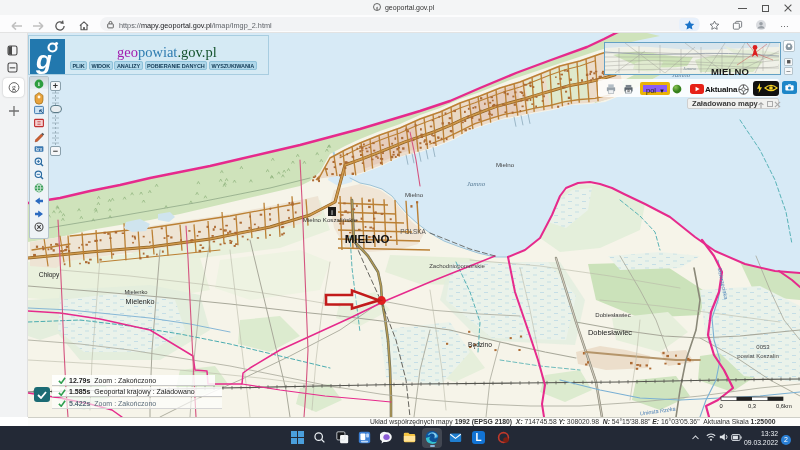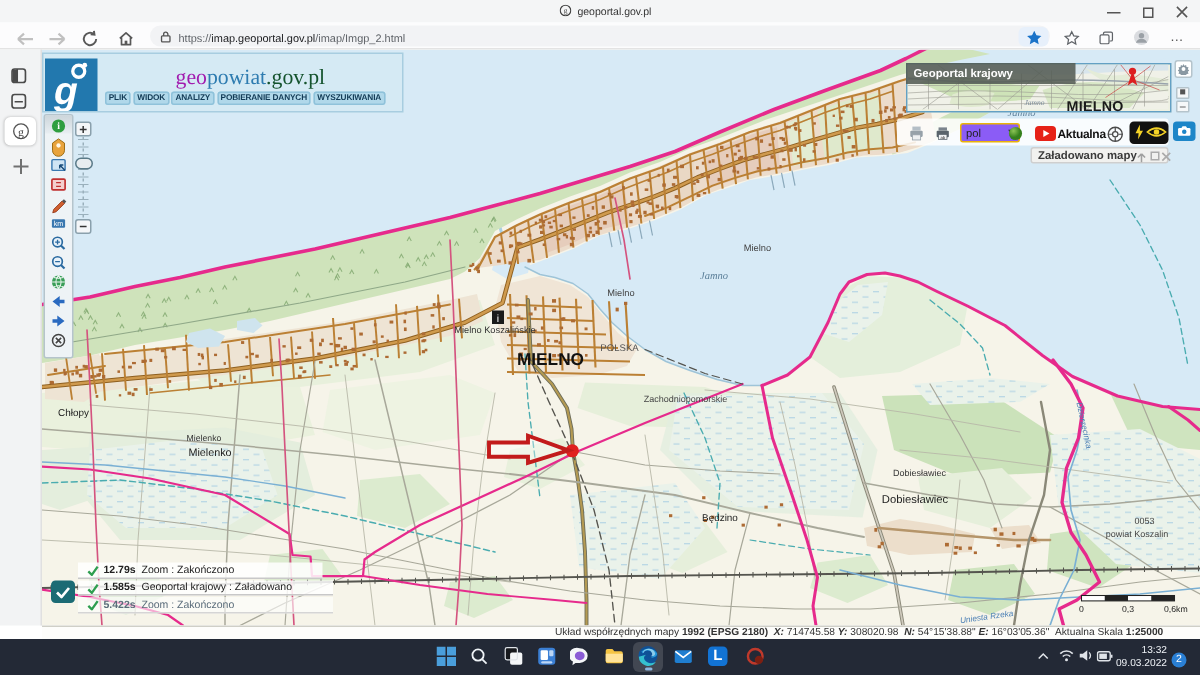--- a/index.html
+++ b/index.html
@@ -741,21 +741,21 @@
 <svg class="abs" style="left:78px;top:20px" width="12" height="12" viewBox="0 0 16 16">
       <path d="M2.5,7.5 L8,2.5 L13.5,7.5 M4,6.6 V13 H12 V6.6" stroke="#585858" stroke-width="1.5" fill="none" stroke-linejoin="round"></path>
       <rect x="6.8" y="9.5" width="2.4" height="3.5" fill="#585858"></rect>
     </svg>
 
 <div class="abs" style="left:100px;top:16.5px;width:600px;height:14.5px;background:#f2f3f5;border-radius:8px"></div>
 <svg class="abs" style="left:106px;top:20px" width="9" height="9" viewBox="0 0 16 16">
       <rect x="3" y="7" width="10" height="7" rx="1" fill="none" stroke="#555" stroke-width="1.6"></rect>
       <path d="M5.5,7 V5 a2.5,2.5 0 0 1 5,0 V7" fill="none" stroke="#555" stroke-width="1.6"></path>
     </svg>
-<div class="abs" style="left:119px;top:20.5px;font-size:7.3px;color:#5f6368">https://<b style="color:#202124;font-weight:normal">imap.geoportal.gov.pl</b>/imap/Imgp_2.html</div>
+<div class="abs" style="left:119px;top:20.5px;font-size:7.3px;color:#5f6368">https://<b style="color:#202124;font-weight:normal">mapy.geoportal.gov.pl</b>/imap/Imgp_2.html</div>
 <div class="abs" style="left:679px;top:17.5px;width:20px;height:13px;background:#e7f0fb;border-radius:4px"></div>
 <svg class="abs" style="left:684px;top:20px" width="11" height="10" viewBox="0 0 24 22">
       <path d="M12,1 l3.2,6.8 7.3,0.9 -5.4,5 1.4,7.2 L12,17.4 5.5,20.9 6.9,13.7 1.5,8.7 8.8,7.8 Z" fill="#1a73c9"></path>
     </svg>
 <svg class="abs" style="left:709px;top:19.5px" width="11" height="11" viewBox="0 0 24 24">
       <path d="M12,2.5 l2.9,6 6.6,0.8 -4.9,4.5 1.3,6.5 -5.9,-3.2 -5.9,3.2 1.3,-6.5 -4.9,-4.5 6.6,-0.8 Z" fill="none" stroke="#5f6368" stroke-width="1.8"></path>
     </svg>
 <svg class="abs" style="left:732px;top:19.5px" width="11" height="11" viewBox="0 0 24 24">
       <rect x="3" y="7" width="13" height="13" rx="2" fill="none" stroke="#5f6368" stroke-width="1.8"></rect>
       <path d="M8,7 V5 a2,2 0 0 1 2,-2 h9 a2,2 0 0 1 2,2 v9 a2,2 0 0 1 -2,2 h-2" fill="none" stroke="#5f6368" stroke-width="1.8"></path>
@@ -881,21 +881,20 @@
   </g>
   <path d="M0,9 Q40,13 80,11 T174,13" stroke="#98a2ac" stroke-width="0.9" fill="none"></path>
   <g stroke="#cc5050" stroke-width="0.5" fill="none">
           <path d="M150,10 L132,22 M150,10 L168,17 M150,10 L142,0 M150,10 L162,1"></path>
         </g>
   <path d="M150,4 l3.2,10 -3.2,-2.2 -3.2,2.2 Z" fill="#dd1f1f"></path>
   <circle cx="150" cy="4.5" r="2.4" fill="#dd1f1f"></circle>
   <text x="78" y="27" font-size="5" fill="#7a8a98" font-style="italic" font-family="Liberation Serif">Jamno</text>
  </svg>
 </div>
-<div class="abs" style="left:604px;top:42px;width:113px;height:14px;background:rgba(84,92,84,0.88);color:#fff;font-size:7.6px;font-weight:bold;line-height:14px;padding-left:5px">Geoportal krajowy</div>
 <div class="abs" style="left:711px;top:66px;font-size:9.5px;font-weight:bold;color:#1a1a1a;letter-spacing:0.2px">MIELNO</div>
 
 <div class="abs" style="left:783px;top:40px;width:12px;height:12px;background:#fff;border:1px solid #b5c4cc;border-radius:2px"></div>
 <svg class="abs" style="left:785px;top:42px" width="8" height="8" viewBox="0 0 16 16">
       <path d="M8,1 l1,2.5 2.5,-1 0.5,2.7 2.7,0.5 -1,2.5 2,1.8 -2,1.8 1,2.5 -2.7,0.5 -0.5,2.7 -2.5,-1 -1,2.5 -1,-2.5 -2.5,1 -0.5,-2.7 -2.7,-0.5 1,-2.5 -2,-1.8 2,-1.8 -1,-2.5 2.7,-0.5 0.5,-2.7 2.5,1 Z" fill="#8a98a2"></path>
       <circle cx="8" cy="8" r="2.6" fill="#fff"></circle>
     </svg>
 <div class="abs" style="left:784px;top:58px;width:9px;height:8px;background:#f6f8f9;border:1px solid #b5c4cc;border-radius:1px;font-size:7px;line-height:6px;text-align:center;color:#555">■</div>
 <div class="abs" style="left:784px;top:67px;width:9px;height:8px;background:#f6f8f9;border:1px solid #b5c4cc;border-radius:1px;font-size:8px;line-height:7px;text-align:center;color:#555">−</div>
 <div class="abs" style="left:782px;top:81px;width:15px;height:13px;background:#1d86c8;border-radius:2.5px"></div>
@@ -910,21 +909,21 @@
       <rect x="2" y="6" width="12" height="6" rx="1" fill="#97a1a9"></rect>
       <rect x="4" y="2" width="8" height="4" fill="#b4bec6"></rect>
       <rect x="4" y="10" width="8" height="5" fill="#eef0f2" stroke="#97a1a9" stroke-width="0.8"></rect>
     </svg>
 <svg class="abs" style="left:623px;top:84px" width="11" height="10" viewBox="0 0 16 16">
       <rect x="1.5" y="5" width="13" height="7" rx="1" fill="#5a646c"></rect>
       <rect x="3.5" y="1.5" width="9" height="3.5" fill="#7a848c"></rect>
       <rect x="3.5" y="9" width="9" height="5.5" fill="#f0f2f4" stroke="#5a646c" stroke-width="0.8"></rect>
       <text x="8" y="13.4" font-size="4.5" text-anchor="middle" fill="#333">ab</text>
     </svg>
-<div class="abs" style="left:640px;top:82px;width:40px;height:13px;background:#8b5cf6;border:1px solid #eab308;border-radius:2px;font-size:7.5px;color:#222;line-height:12px;padding-left:3px">pol <span style="float:right;margin-right:2px;font-size:6px">▼</span></div>
+<div class="abs" style="left:640px;top:82px;width:30px;height:13px;background:#8b5cf6;border:3px solid #eab308;border-radius:2px;font-size:7.5px;color:#222;line-height:12px;padding-left:3px">pol <span style="float:right;margin-right:2px;font-size:6px">▼</span></div>
 <svg class="abs" style="left:672px;top:84px" width="10" height="10" viewBox="0 0 16 16">
       <defs>
         <radialGradient id="gg" cx="0.35" cy="0.3">
           <stop offset="0" stop-color="#8cc455"></stop>
           <stop offset="1" stop-color="#35801c"></stop>
         </radialGradient>
       </defs>
       <circle cx="8" cy="8" r="7" fill="url(#gg)"></circle>
     </svg>
 <svg class="abs" style="left:690px;top:84px" width="14" height="10" viewBox="0 0 24 17">

